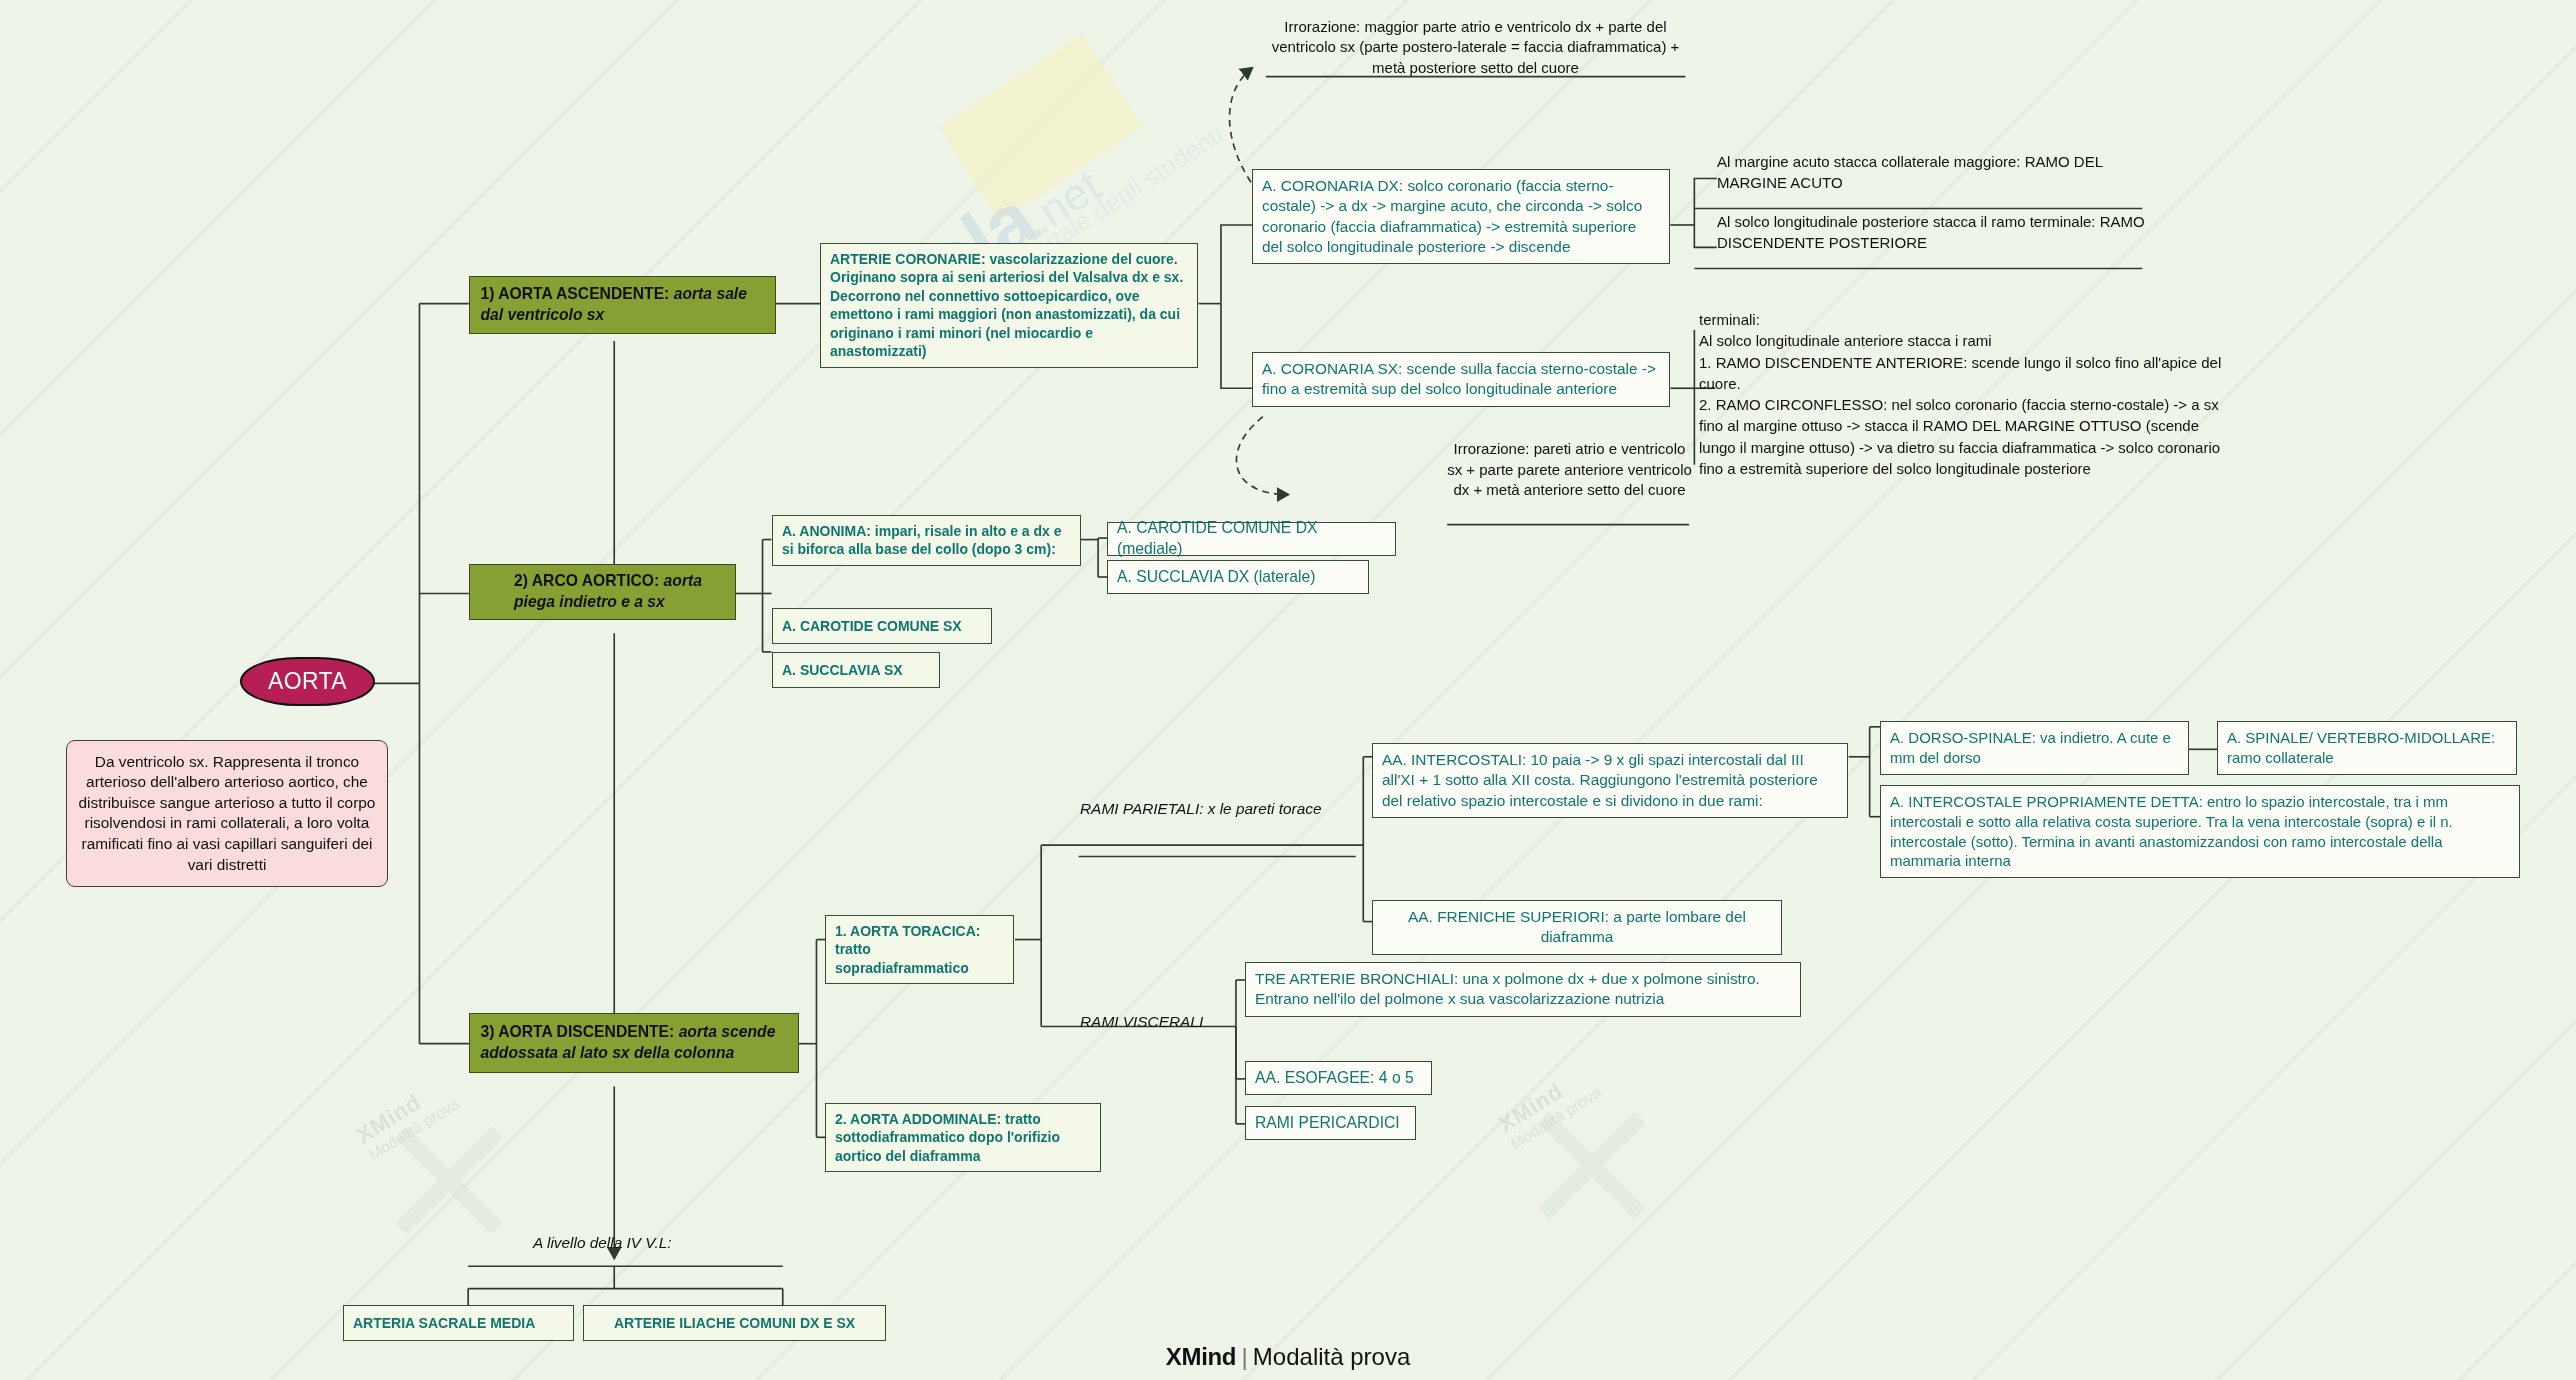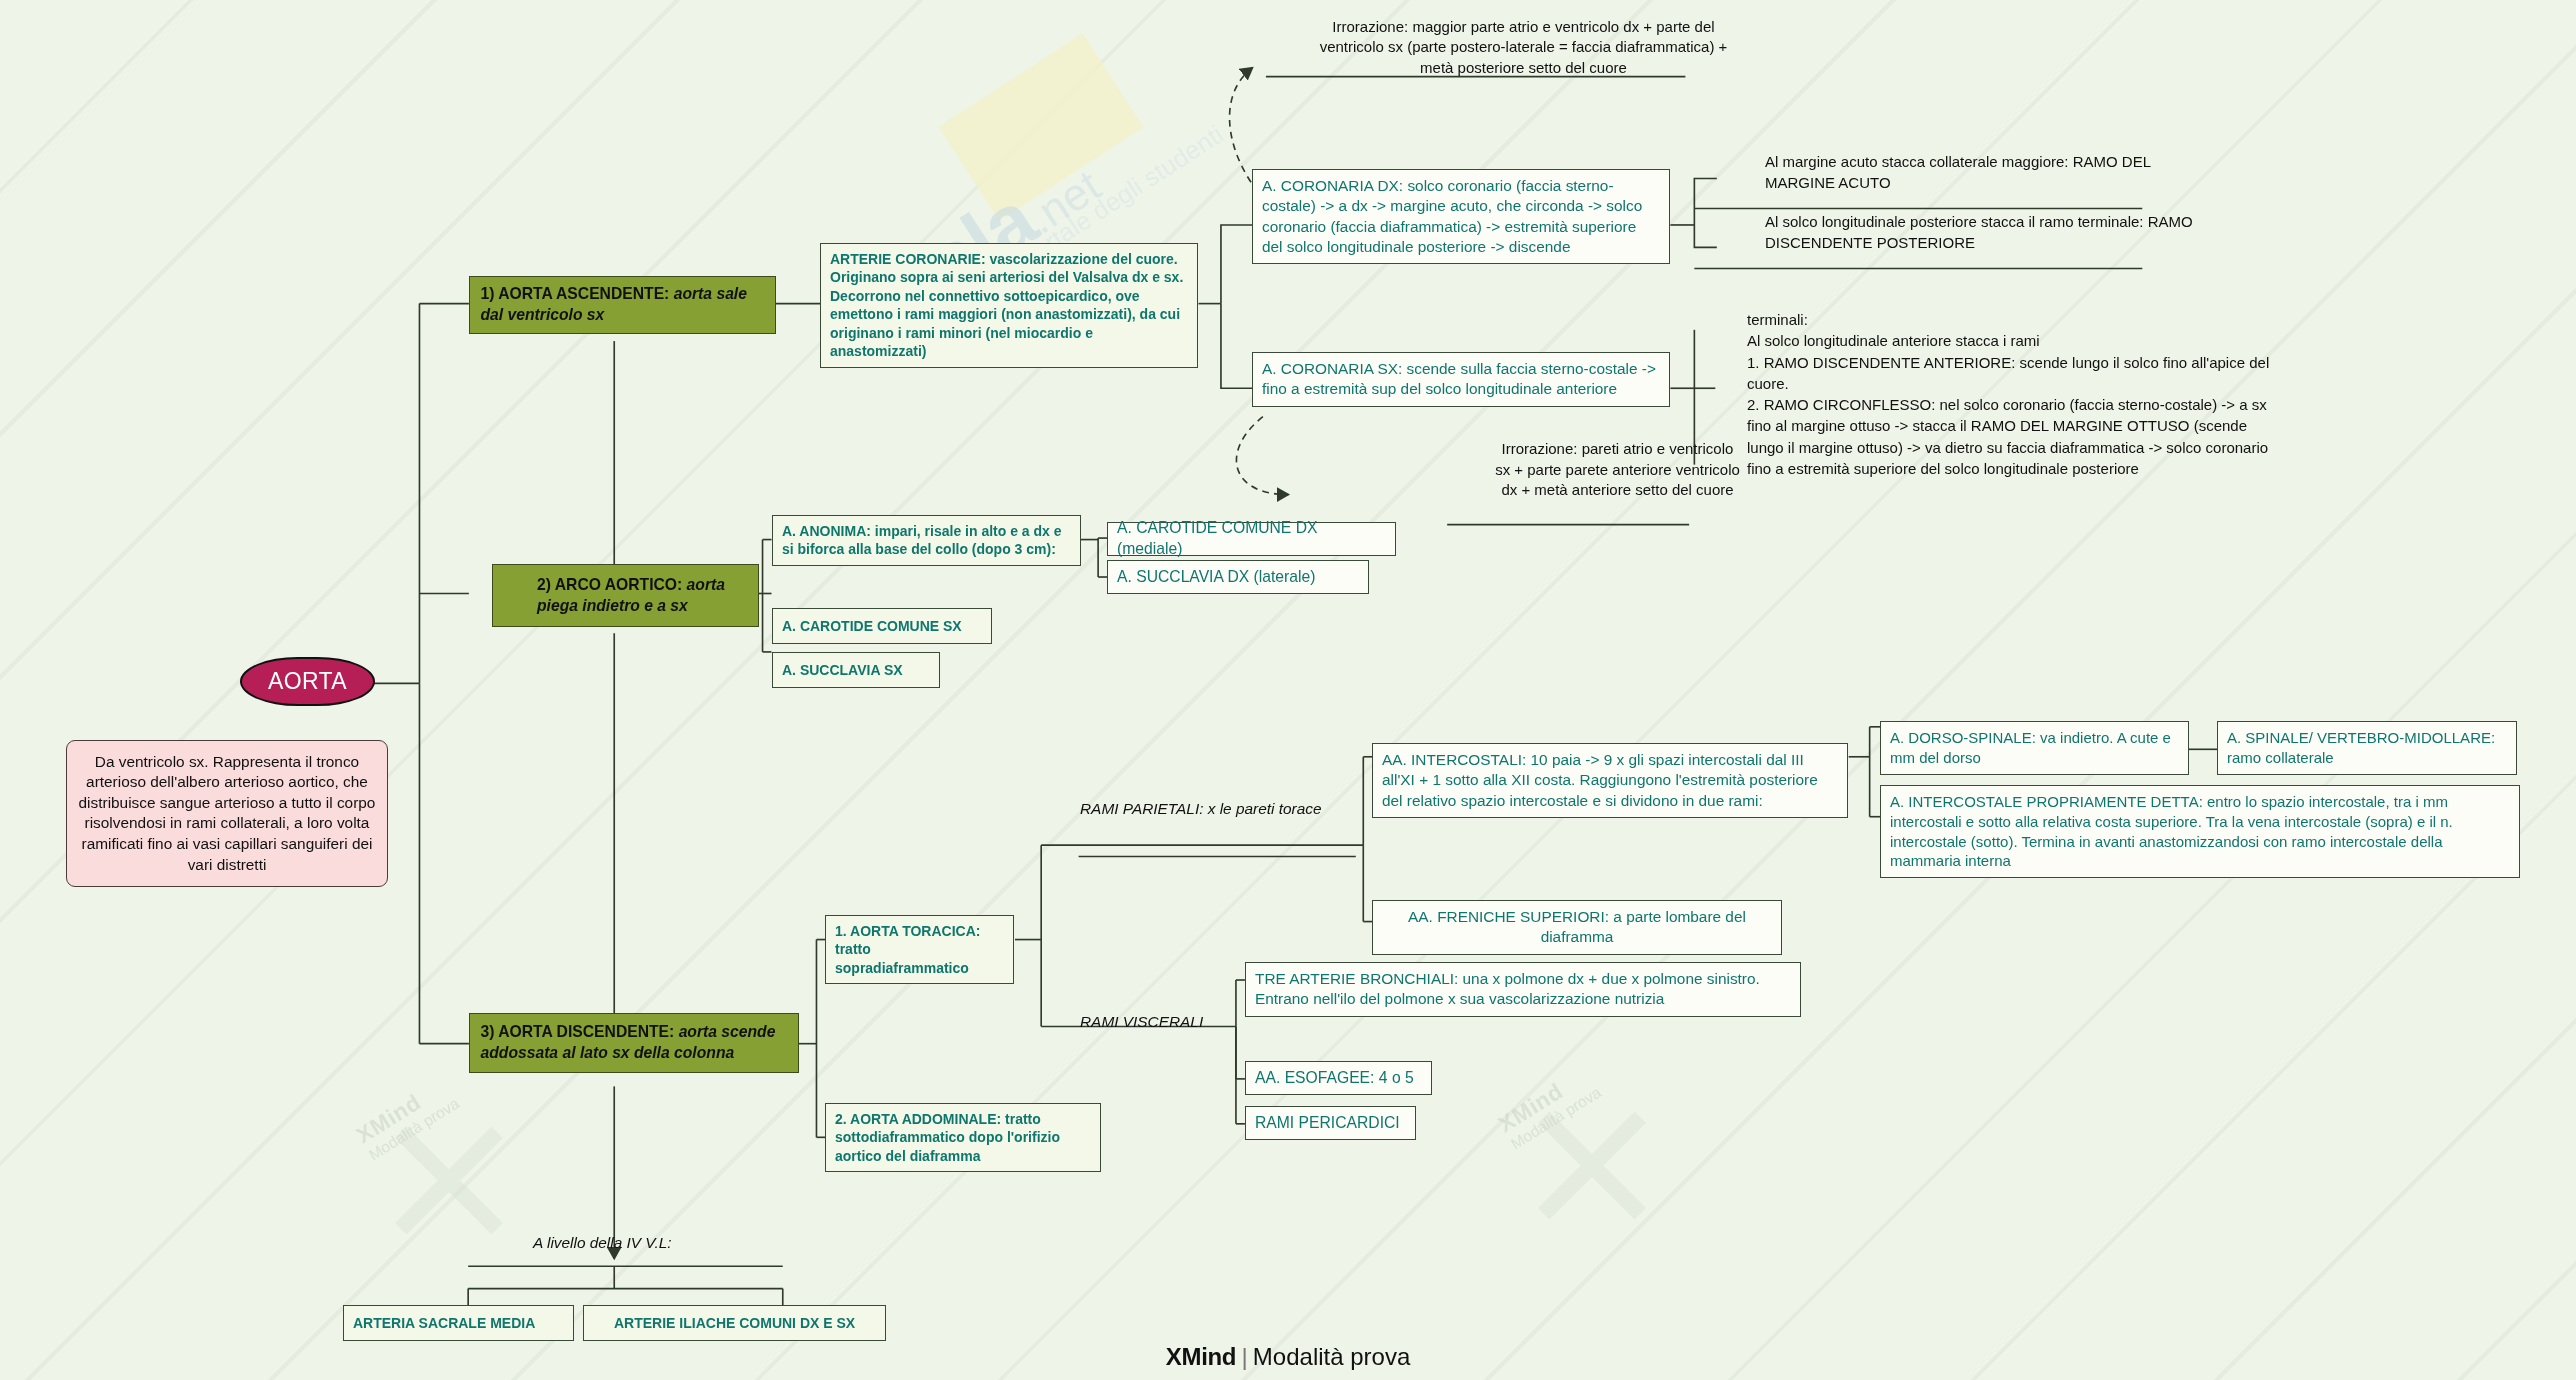--- a/index.html
+++ b/index.html
@@ -106,21 +106,20 @@
   .green i { font-style: italic; font-weight:700; }
 
   
   .bold { font-weight:700; }
 
   
   .anno {
     position:absolute; z-index:2;
     font-size:15px; line-height:1.38; color:#111;
     text-align:center;
-    margin-left:48px;
   }
   .anno.left { text-align:left; }
   .anno .ul { display:block; }
 
   
   .linelabel {
     position:absolute; z-index:2;
     font-size:15.4px; font-style:italic; color:#111;
     white-space:nowrap;
   }
@@ -265,21 +264,21 @@
   </div>
 
   <div class="note" style="left:66px; top:740px; width:322px;">
     <span>Da ventricolo sx. Rappresenta il tronco arterioso dell'albero arterioso aortico, che distribuisce sangue arterioso a tutto il corpo risolvendosi in rami collaterali, a loro volta ramificati fino ai vasi capillari sanguiferi dei vari distretti</span>
   </div>
 
   <div class="green" style="left:469px; top:276px; width:307px; height:58px;">
     <span class="txt"><span>1) AORTA ASCENDENTE:</span><i> aorta sale dal ventricolo sx</i></span>
   </div>
 
-  <div class="green" style="left:492px; top:564px; width:267px; height:63px;padding-left:44px;">
+  <div class="green" style="left:469px; top:564px; width:267px; height:56px;padding-left:44px;">
     <span class="txt"><span>2) ARCO AORTICO:</span><i> aorta piega indietro e a sx</i></span>
   </div>
 
   <div class="green" style="left:469px; top:1013px; width:330px; height:60px;">
     <span class="txt"><span>3) AORTA DISCENDENTE:</span><i> aorta scende addossata al lato sx della colonna</i></span>
   </div>
 
   <div class="node leaf bold" style="left:820px; top:243px; width:378px;">
     <span class="txt">ARTERIE CORONARIE: vascolarizzazione del cuore. Originano sopra ai seni arteriosi del Valsalva dx e sx. Decorrono nel connettivo sottoepicardico, ove emettono i rami maggiori (non anastomizzati), da cui originano i rami minori (nel miocardio e anastomizzati)</span>
   </div>

